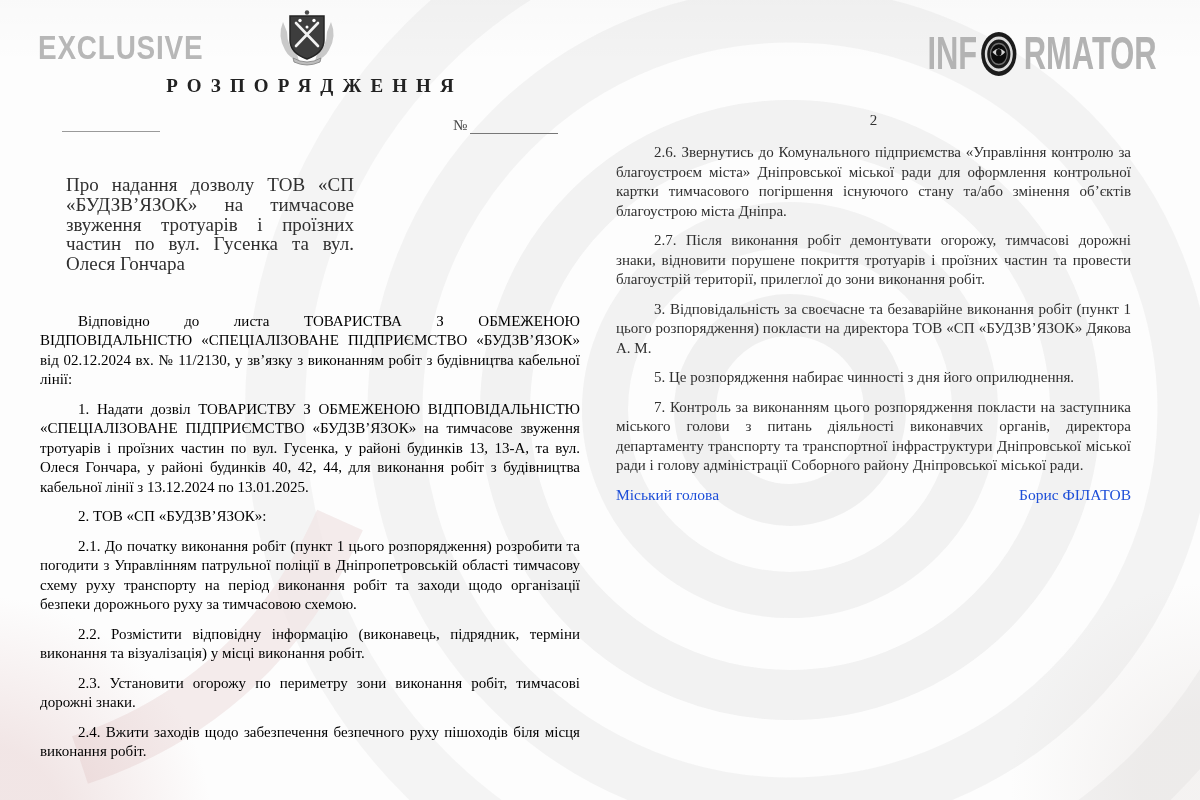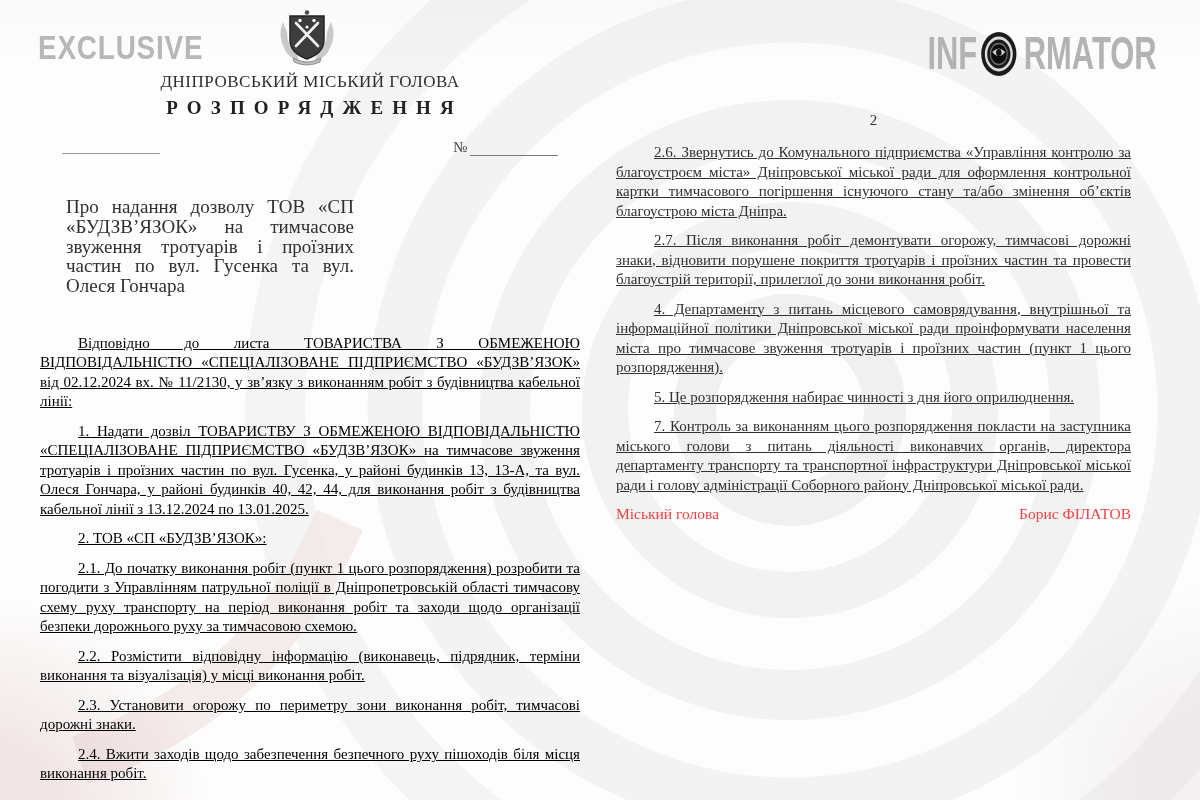--- a/index.html
+++ b/index.html
@@ -40,24 +40,24 @@
   .doc-head{text-align:center;}
   .emblem{display:inline-block;margin-left:-6px;}
   .authority{font-size:17px;color:#2e2e2e;letter-spacing:.5px;margin-top:2px;}
   .doctype{font-size:19px;font-weight:bold;color:#222;letter-spacing:.48em;margin-top:5px;margin-left:.48em;}
   .numrow{position:relative;height:26px;margin-top:22px;font-size:15px;color:#444;}
   .dateline{position:absolute;left:22px;top:12px;width:98px;border-bottom:1.4px solid #9a9a9a;}
   .numcell{position:absolute;left:413px;top:-2px;display:flex;align-items:flex-end;}
   .numline{display:inline-block;width:88px;border-bottom:1.2px solid #777;height:16px;margin-left:3px;}
   .subject{width:288px;margin:30px 0 0 26px;font-size:19px;line-height:19.8px;text-align:justify;color:#303030;}
   .bodytext{margin-top:38px;font-size:15px;line-height:19.5px;text-align:justify;color:#000000;}
-  .bodytext p, .p2body p{margin:0 0 10px 0;text-indent:38px;text-decoration:underline;}
+  .bodytext p, .p2body p{margin:0 0 10px 0;text-indent:38px;}
   .p2body{font-size:15px;line-height:19.5px;text-align:justify;color:#303030;}
   .pagenum{text-align:center;font-size:15px;color:#333;margin:0 0 14px 0;}
-  .sigrow{display:flex;justify-content:space-between;font-size:15.5px;color:#ef4444;}
+  .sigrow{display:flex;justify-content:space-between;font-size:15.5px;color:#1d4ed8;}
 </style>
 </head>
 <body>
 
 <svg class="bg-swirl" width="1200" height="800" viewBox="0 0 1200 800" aria-hidden="true">
   <g fill="none" stroke="#ededed">
     <circle cx="790" cy="410" r="95" stroke-width="42" opacity="0.85"></circle>
     <circle cx="790" cy="410" r="185" stroke-width="46" opacity="0.75"></circle>
     <circle cx="790" cy="410" r="285" stroke-width="50" opacity="0.70"></circle>
     <circle cx="790" cy="410" r="395" stroke-width="55" opacity="0.60"></circle>
@@ -88,21 +88,20 @@
       <path d="M58 14 Q64 28 56 42 Q52 50 42 53 L44 46 Q54 38 54 24 Z" fill="#c9c9c9"></path>
       <circle cx="34" cy="4.5" r="2.2" fill="#4a4a4a"></circle>
       <path d="M17 8 L51 8 L51 32 Q51 45 34 51 Q17 45 17 32 Z" fill="#3d3d3d" stroke="#242424" stroke-width="1.5"></path>
       <path d="M23 15 L45 38" stroke="#f2f2f2" stroke-width="2.6" stroke-linecap="round"></path>
       <path d="M45 15 L23 38" stroke="#f2f2f2" stroke-width="2.6" stroke-linecap="round"></path>
       <circle cx="27" cy="12.5" r="1.7" fill="#ffffff"></circle>
       <circle cx="41" cy="12.5" r="1.7" fill="#ffffff"></circle>
       <circle cx="34" cy="19" r="1.5" fill="#ffffff"></circle>
       <path d="M20 50 Q34 58 48 50 L47 54 Q34 60 21 54 Z" fill="#bdbdbd" stroke="#7e7e7e" stroke-width="0.8"></path>
     </svg>
-    <div class="authority">ДНІПРОВСЬКИЙ МІСЬКИЙ ГОЛОВА</div>
     <div class="doctype">РОЗПОРЯДЖЕННЯ</div>
   </div>
 
   <div class="numrow">
     <span class="dateline"></span>
     <span class="numcell">
       <span>№</span>
       <span class="numline"></span>
     </span>
   </div>
@@ -118,21 +117,21 @@
       <p>2.3. Установити огорожу по периметру зони виконання робіт, тимчасові дорожні знаки.</p>
       <p>2.4. Вжити заходів щодо забезпечення безпечного руху пішоходів біля місця виконання робіт.</p>
     </div>
 </div>
 
 <div class="page page-right">
   <div class="pagenum">2</div>
   <div class="p2body">
       <p>2.6. Звернутись до Комунального підприємства «Управління контролю за благоустроєм міста» Дніпровської міської ради для оформлення контрольної картки тимчасового погіршення існуючого стану та/або змінення об’єктів благоустрою міста Дніпра.</p>
       <p>2.7. Після виконання робіт демонтувати огорожу, тимчасові дорожні знаки, відновити порушене покриття тротуарів і проїзних частин та провести благоустрій території, прилеглої до зони виконання робіт.</p>
-      <p>4. Департаменту з питань місцевого самоврядування, внутрішньої та інформаційної політики Дніпровської міської ради проінформувати населення міста про тимчасове звуження тротуарів і проїзних частин (пункт 1 цього розпорядження).</p>
+      <p>3. Відповідальність за своєчасне та безаварійне виконання робіт (пункт 1 цього розпорядження) покласти на директора ТОВ «СП «БУДЗВ’ЯЗОК» Дякова А. М.</p>
       <p>5. Це розпорядження набирає чинності з дня його оприлюднення.</p>
       <p>7. Контроль за виконанням цього розпорядження покласти на заступника міського голови з питань діяльності виконавчих органів, директора департаменту транспорту та транспортної інфраструктури Дніпровської міської ради і голову адміністрації Соборного району Дніпровської міської ради.</p>
     </div>
   <div class="sigrow">
     <span>Міський голова</span>
     <span>Борис ФІЛАТОВ</span>
   </div>
 </div>
 
 </body></html>

